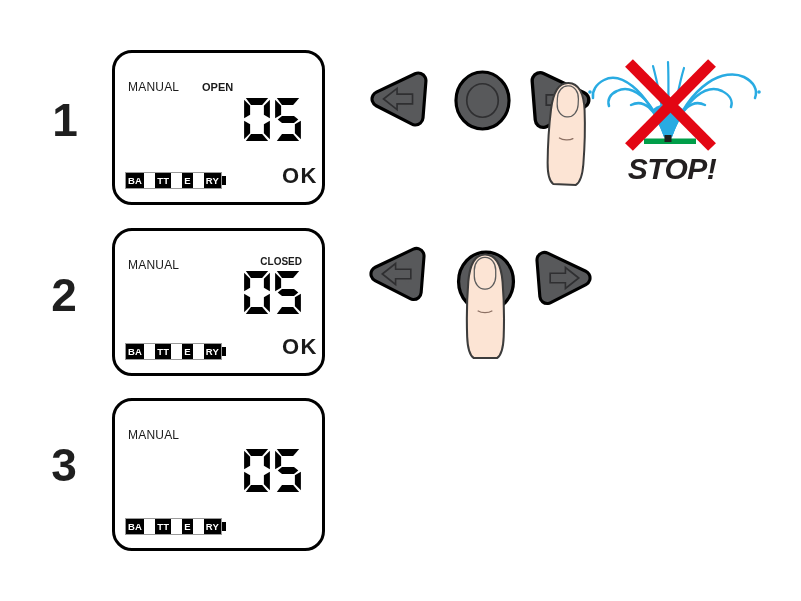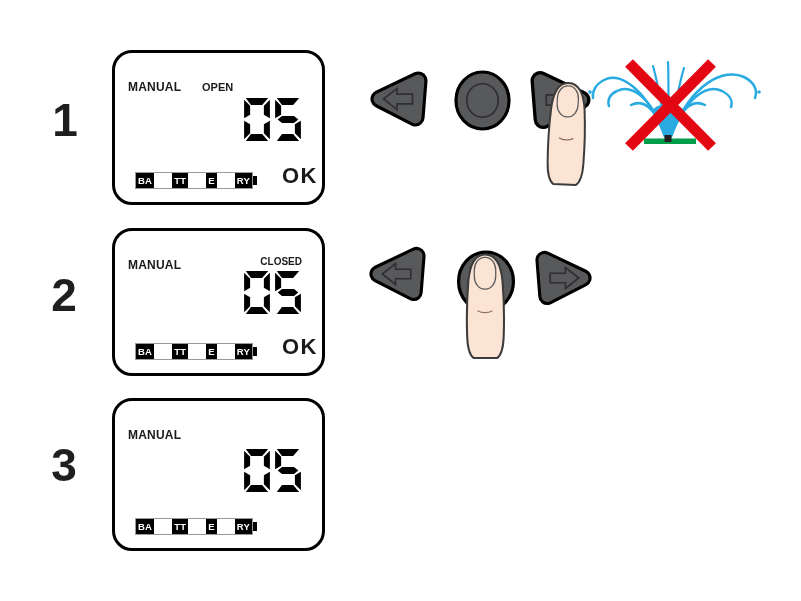--- a/index.html
+++ b/index.html
@@ -11,31 +11,31 @@
   .step-number{
     position:absolute;width:42px;text-align:center;
     font-size:46px;font-weight:bold;line-height:1;color:#1f1f1f;
   }
   
   .lcd{
     position:absolute;left:112px;width:213px;box-sizing:border-box;
     background:#fff;border:3px solid #000;border-radius:20px;
   }
   .lcd span{position:absolute;}
-  .lcd-mode{left:13px;top:27px;font-size:12px;font-weight:bold;letter-spacing:.2px;}
+  .lcd-mode{left:13px;top:27px;font-size:12px;font-weight:normal;letter-spacing:.2px;}
   .lcd-status-open{left:87px;top:28px;font-size:11px;font-weight:bold;}
   .lcd-status-closed{right:20px;top:25px;font-size:10px;font-weight:bold;}
   .lcd-digits{position:absolute;right:21px;display:flex;gap:5px;}
   .s1 .lcd-digits{top:45px;} .s2 .lcd-digits{top:40px;} .s3 .lcd-digits{top:48px;}
   .seg-digit{width:26px;height:43px;}
   .seg-digit polygon{fill:#000;}
   .lcd-ok{right:4px;bottom:13px;font-size:22px;font-weight:bold;letter-spacing:1.5px;}
   
   .battery{position:absolute;left:10px;bottom:13px;display:flex;align-items:center;}
-  .battery-cells{display:flex;gap:18px;background:#fff;border:1px solid #9a9a9a;margin-left:10px;}
+  .battery-cells{display:flex;gap:11px;background:#fff;border:1px solid #9a9a9a;}
   .bcell{
     background:#000;color:#fff;font-size:9.5px;font-weight:bold;
     line-height:13px;padding:1px 2px;letter-spacing:.2px;
   }
   .bnub{width:4px;height:9px;background:#000;}
   
   .abs{position:absolute;}
   .tri-outline{fill:#000;stroke:#000;stroke-width:19;stroke-linejoin:round;}
   .tri-body{fill:var(--button-gray);stroke:var(--button-gray);stroke-width:12.5;stroke-linejoin:round;}
   .btn-face{fill:var(--button-gray);stroke:#000;stroke-width:3.2;}
@@ -122,20 +122,21 @@
     <path class="water" style="stroke-width:2.2" d="M86,82 C90,54 93,36 99,16"></path>
     <circle class="water-fill" cx="5" cy="40" r="1.8"></circle>
     <circle class="water-fill" cx="174" cy="40" r="1.8"></circle>
     <path class="water-fill" d="M83,89 L68,57 Q83,46 98,57 Z"></path>
     <rect class="grass" x="59" y="86.5" width="52" height="5.5"></rect>
     <rect class="head" x="79.5" y="83" width="7" height="7"></rect>
     <line class="cross" x1="44" y1="11" x2="127" y2="95"></line>
     <line class="cross" x1="127" y1="11" x2="44" y2="95"></line>
   </svg>
 
+  <div class="stop-label">STOP!</div>
 
   <svg class="abs finger1" style="left:545px;top:73px;" width="47" height="119" viewBox="0 0 56 126">
     <path class="skin" d="M28,4 C38,4 46.5,12 48.5,36 C49.8,52 50.5,80 49.8,100 C49.3,114 46.5,122 42,125 L15,125 C10.5,122 7.7,114 7.2,100 C6.5,80 7.2,52 8.5,36 C10.5,12 18,4 28,4 Z"></path>
     <rect class="nail" x="15.5" y="7.5" width="25" height="37" rx="12" ry="15"></rect>
     <path class="crease" d="M20,70 C24,72.5 32,72.5 36,70"></path>
   </svg>
 
   <div class="step-number" style="left:43px;top:272px;">2</div>
 
   <div class="lcd s2" style="top:228px;height:148px;">

